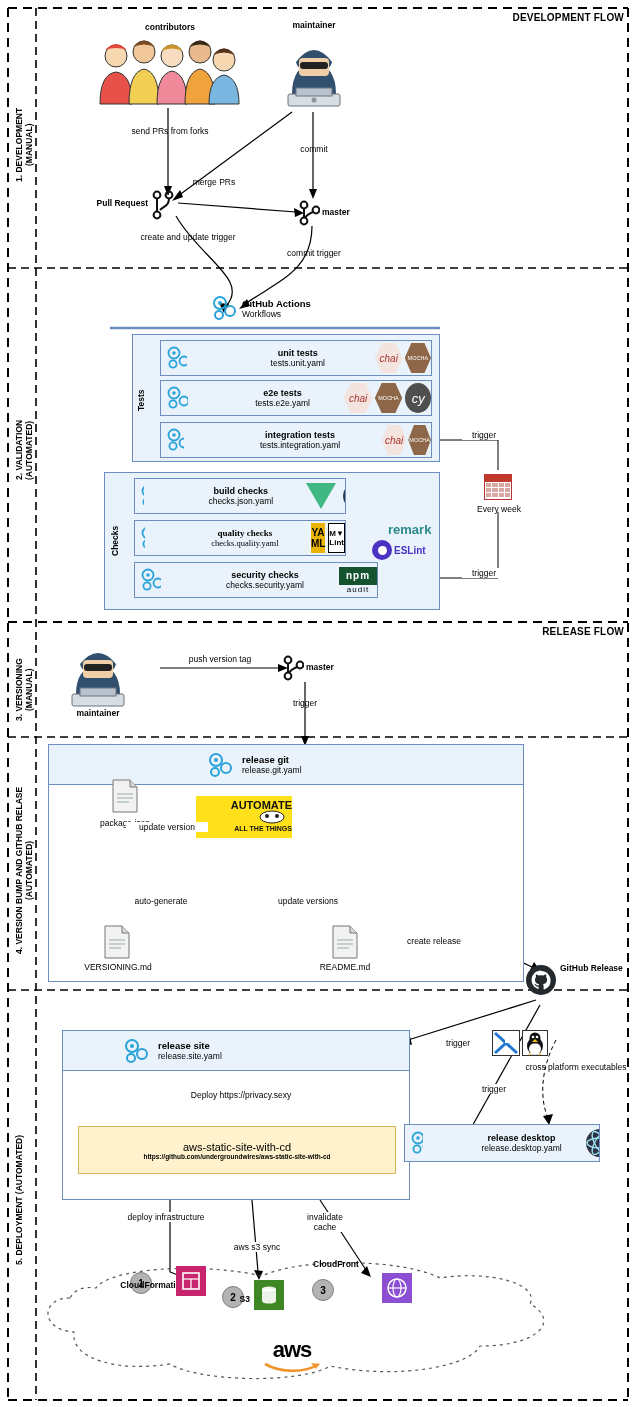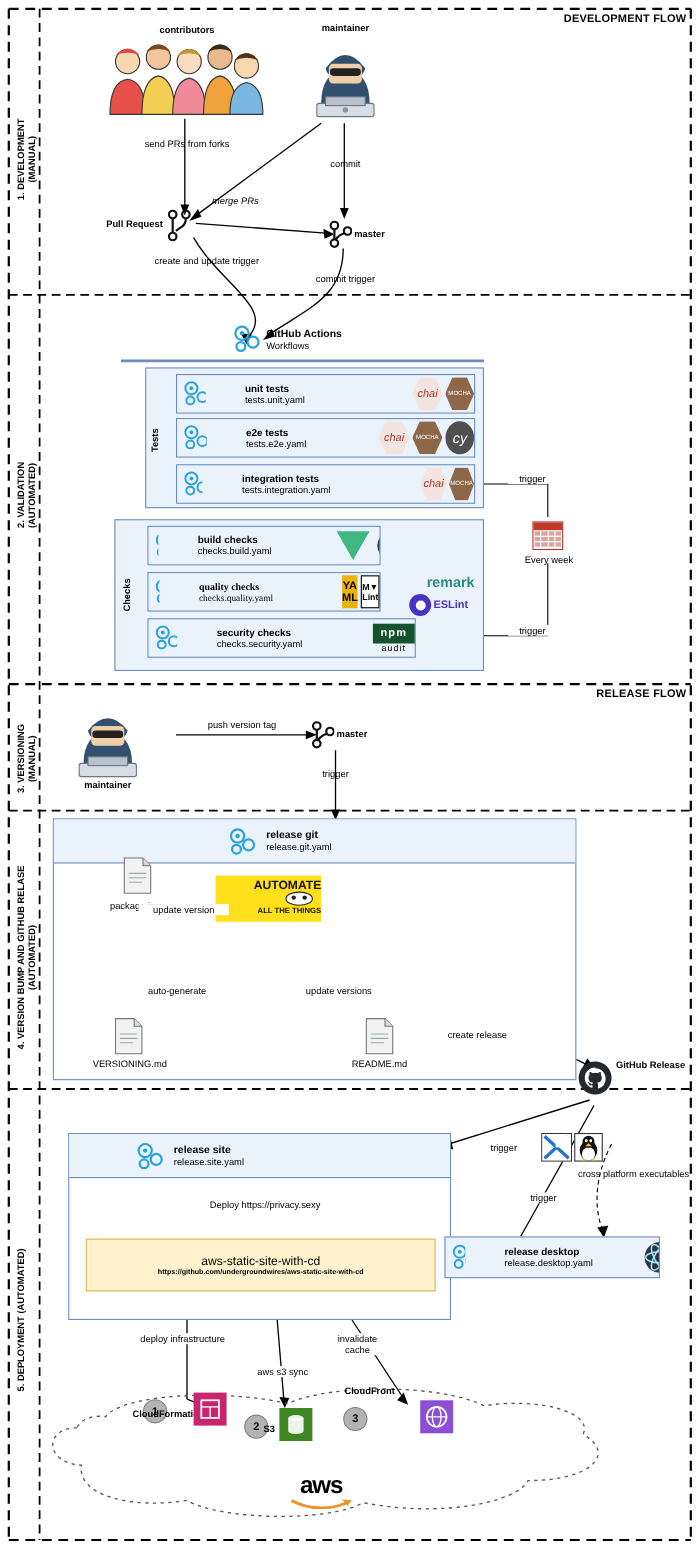--- a/index.html
+++ b/index.html
@@ -27,21 +27,21 @@
   .box {
     position: absolute; background: #eaf3fb; border: 1px solid #6c8ebf;
   }
   .box.white { background: #ffffff; }
   .box.yellow { background: #fff2cc; border: 1px solid #d6b656; }
 
   .wf-row {
     position: absolute; background: #eaf3fb; border: 1px solid #6c8ebf;
     display: flex; align-items: center;
   }
-  .wf-txt { text-align: left; flex: 0 0 auto; margin-left: 36px; }
+  .wf-txt { text-align: center; flex: 0 0 auto; margin-left: 36px; }
   .wf-title { font-weight: bold; font-size: 9px; }
   .wf-file { font-size: 8.5px; }
 
   .tag {
     position: absolute; font-size: 8.5px; background: #ffffff; padding: 0 1px;
     text-align: center; line-height: 10px;
   }
 
   .vert-label {
     position: absolute; font-size: 8.5px; font-weight: bold;
@@ -266,21 +266,21 @@
     <path d="M12 30 Q30 6 48 30 Q46 40 30 40 Q14 40 12 30Z" fill="#31506e"></path>
     <rect x="15" y="26" width="30" height="18" rx="4" fill="#f0cfa8"></rect>
     <rect x="16" y="30" width="28" height="7" rx="3" fill="#222"></rect>
     <rect x="4" y="62" width="52" height="12" rx="2" fill="#d8dde3" stroke="#6b7480"></rect>
     <rect x="12" y="56" width="36" height="8" fill="#b9c2cc" stroke="#6b7480"></rect>
     <circle cx="30" cy="68" r="2.5" fill="#8b939c"></circle>
   </svg>
 
   <div class="lbl" style="left:120px; top:126px; width:100px;">send PRs from forks</div>
   <div class="lbl" style="left:278px; top:144px; width:72px;">commit</div>
-  <div class="lbl" style="left:176px; top:177px; width:76px;font-style:italic;">merge PRs</div>
+  <div class="lbl" style="left:176px; top:177px; width:76px;">merge PRs</div>
   <div class="lbl" style="left:118px; top:232px; width:140px;">create and update trigger</div>
   <div class="lbl" style="left:264px; top:248px; width:100px;">commit trigger</div>
 
   <div class="lbl b" style="left:68px; top:198px; width:80px; text-align:right;">Pull Request</div>
   <svg class="abs" style="left:152px; top:190px;" width="22" height="30">
     <circle cx="5" cy="5" r="3.4" fill="none" stroke="#111" stroke-width="2"></circle>
     <circle cx="17" cy="5" r="3.4" fill="none" stroke="#111" stroke-width="2"></circle>
     <circle cx="5" cy="25" r="3.4" fill="none" stroke="#111" stroke-width="2"></circle>
     <path d="M5 8.5 V21.5" stroke="#111" stroke-width="2"></path>
     <path d="M17 8.5 C17 16 12 16 8 20" stroke="#111" stroke-width="2" fill="none"></path>
@@ -372,21 +372,21 @@
 
   <div class="wf-row" style="left:134px; top:478px; width:212px; height:36px;">
     <svg style="margin-left:6px;" width="24" height="24">
       <circle cx="7" cy="7" r="5.5" fill="none" stroke="#2aa3d8" stroke-width="1.8"></circle>
       <circle cx="7" cy="7" r="1.8" fill="#2aa3d8"></circle>
       <circle cx="17" cy="15" r="4.5" fill="none" stroke="#2aa3d8" stroke-width="1.8"></circle>
       <circle cx="6" cy="18" r="3.6" fill="none" stroke="#2aa3d8" stroke-width="1.8"></circle>
     </svg>
     <div class="wf-txt" style="width:122px;">
       <div class="wf-title">build checks</div>
-      <div class="wf-file">checks.build.yaml</div>
+      <div class="wf-file">checks.json.yaml</div>
     </div>
     <div style="margin-left:4px;" class="vue"></div>
     <svg style="margin-left:6px;" width="28" height="28">
       <circle cx="14" cy="14" r="13" fill="#2b3a42"></circle>
       <polygon points="14,4 23,9 23,19 14,24 5,19 5,9" fill="none" stroke="#8ed6fb" stroke-width="1.6"></polygon>
     </svg>
   </div>
 
   <div class="wf-row" style="left:134px; top:520px; width:212px; height:36px;">
     <svg style="margin-left:6px;" width="24" height="24">

